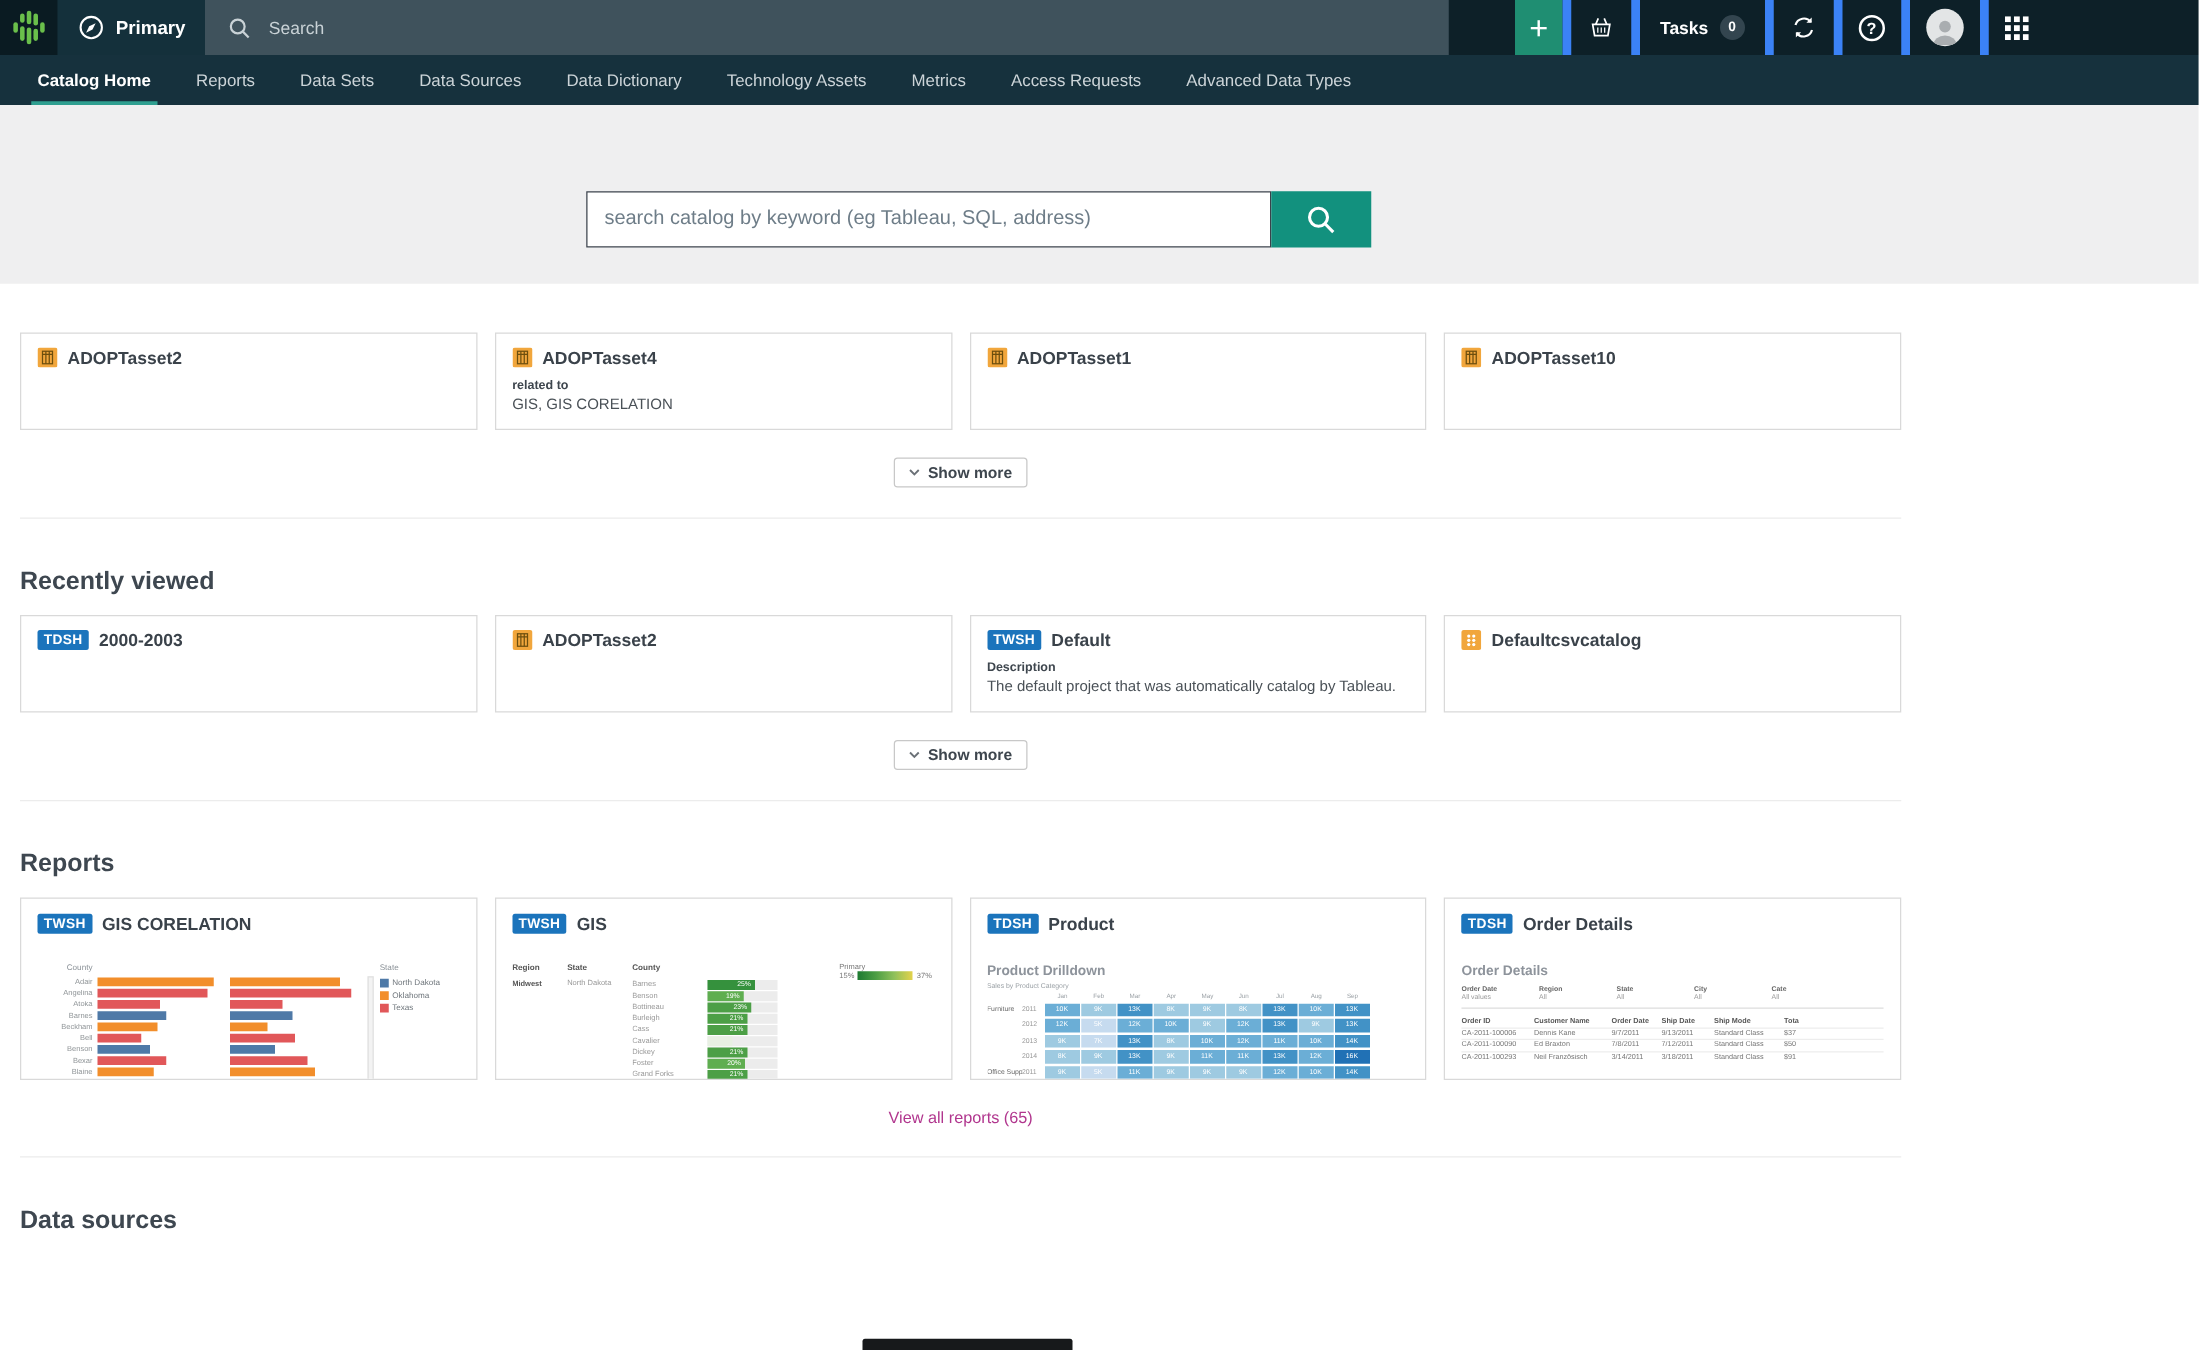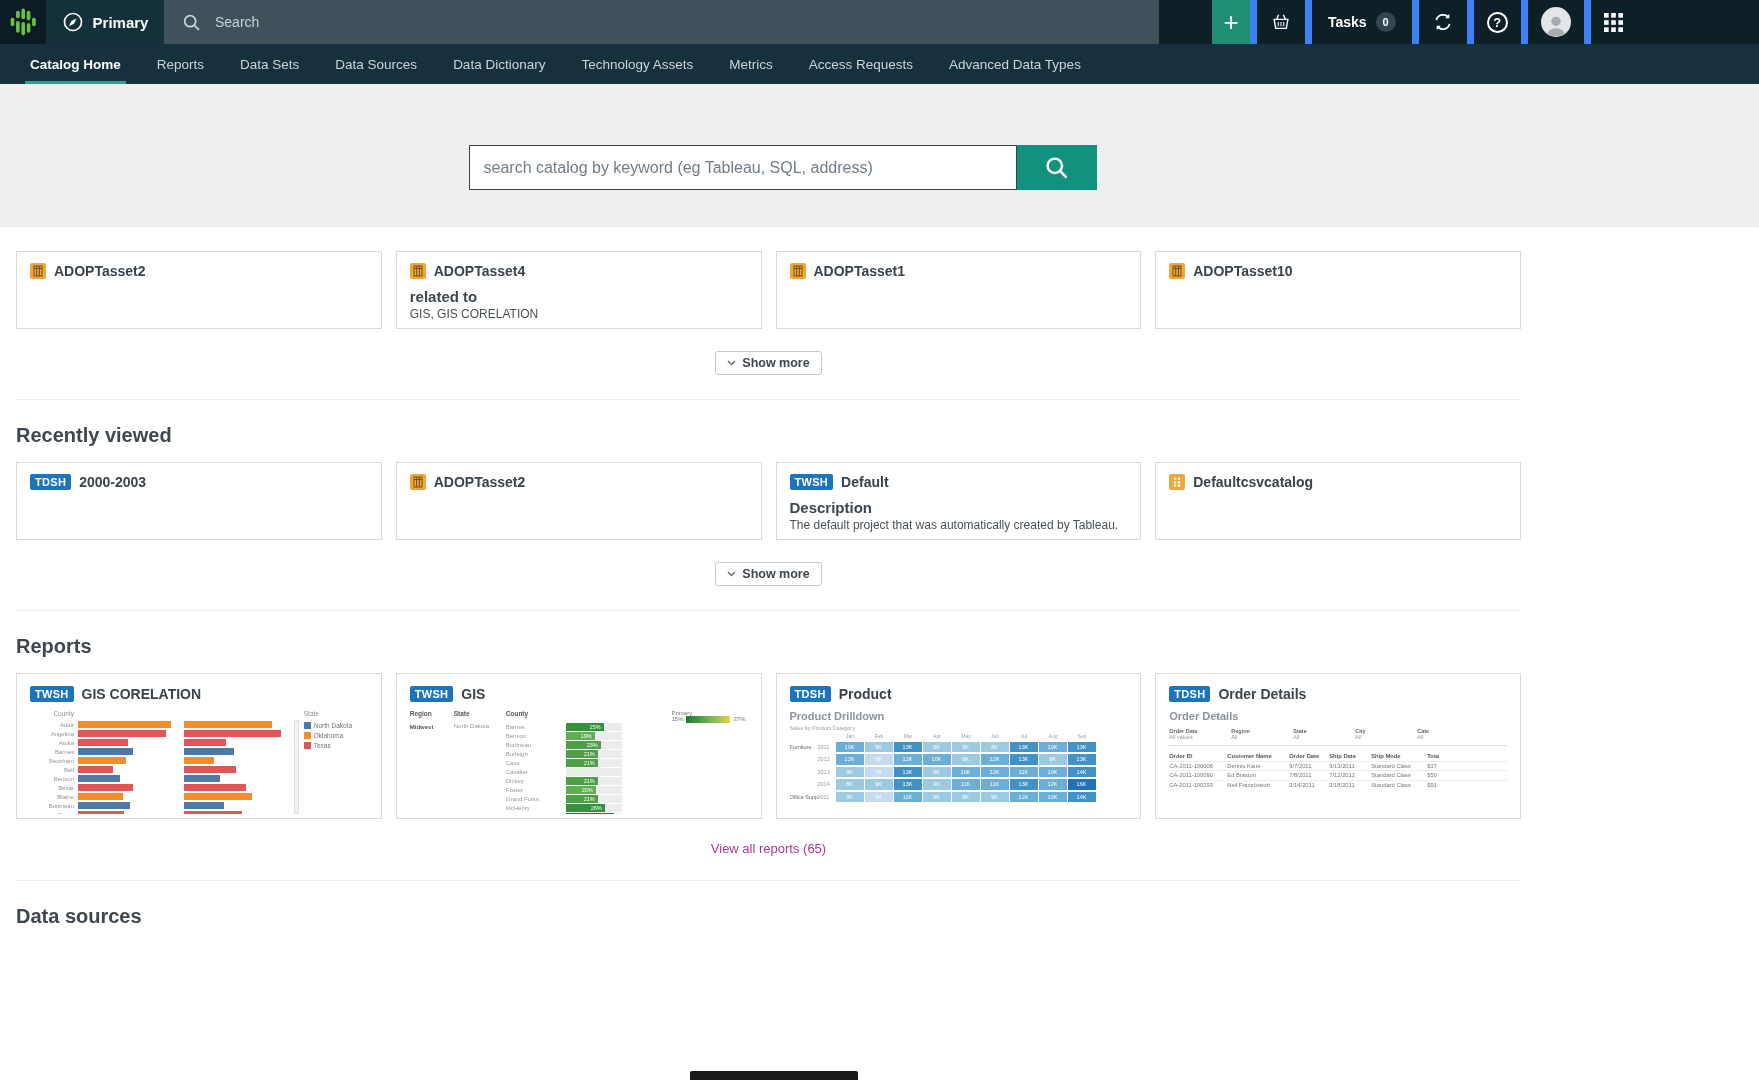--- a/index.html
+++ b/index.html
@@ -34,38 +34,38 @@
   .hero{height:143px;background:#efeff0;display:flex;align-items:center;justify-content:center;padding-right:194px}
   .hero-box{display:flex}
   .hero-box input{width:548px;height:45px;border:1.5px solid #3b424b;padding:0 14px;font-size:16px;color:#333;
     outline:none;border-radius:0;background:#fff;font-family:inherit}
   .hero-box input::placeholder{color:#6e7d88}
   .hero-box button{width:80px;height:45px;background:#12917e;border:none;display:flex;align-items:center;
     justify-content:center;cursor:pointer}
 
   
   main{width:1521px;padding-left:16px}
-  section{padding-top:24px}
+  section{padding-top:39px}
   section.bordered{border-top:1px solid #ececec;margin-top:2px}
   h2{font-size:20px;color:#3e4750;margin-bottom:15px}
   .cards{display:grid;grid-template-columns:repeat(4,1fr);gap:14px}
   .card{background:#fff;border:1px solid #d9d9d9;height:78px;padding:11px 13px;overflow:hidden;cursor:pointer}
   .card-head{display:flex;align-items:center;gap:8px}
   .card-title{font-weight:bold;font-size:14px;color:#3a424a;white-space:nowrap}
   .badge{background:#1b74bc;color:#fff;font-weight:bold;font-size:11px;padding:2px 5px;border-radius:2px;letter-spacing:.3px}
   .sub{margin-top:9px;font-size:12px;color:#4a5157;line-height:1.2}
-  .sub b{display:block;font-size:15px;color:#3e464e;margin-bottom:1px}
+  .sub b{display:block;font-size:10px;color:#3e464e;margin-bottom:1px}
   .center-row{display:flex;justify-content:center;margin:22px 0 24px}
   .show-more{display:inline-flex;align-items:center;gap:6px;background:#fff;border:1px solid #c8c8c8;border-radius:3px;
     padding:4px 11px;font-size:12.5px;font-weight:bold;color:#3e464e;cursor:pointer;font-family:inherit}
   .view-all{color:#b1368e;font-size:13px;text-decoration:none;cursor:pointer}
 
   
   .report-card{height:146px;padding:12px 13px 0}
-  .thumb{margin-top:8px;height:104px;overflow:hidden;position:relative}
+  .thumb{margin-top:24px;height:104px;overflow:hidden;position:relative}
 
   
   .bc-head{height:10px;font-size:6.5px;color:#8a9197;width:48px;text-align:right;padding-right:4px}
   .bc-row{display:flex;align-items:center;height:9px}
   .bc-lab{width:48px;text-align:right;padding-right:4px;font-size:6px;color:#919699;flex:none;white-space:nowrap;overflow:hidden}
   .bc-p{width:106px;flex:none;padding-right:7px}
   .bc-bar{display:block;height:6.5px}
   .bc-scroll{position:absolute;right:69px;top:10px;bottom:0;width:5px;background:#f3f3f3;border:1px solid #e0e0e0}
   .bc-legend{position:absolute;right:0;top:0;width:64px;font-size:6.5px;color:#6e757b}
   .bc-legend .lt{color:#8a9197;margin-bottom:3px}
@@ -312,21 +312,21 @@
             <span class="card-title">ADOPTasset2</span>
           </div>
         </div>
         <div class="card">
           <div class="card-head">
             <span class="badge">TWSH</span>
             <span class="card-title">Default</span>
           </div>
           <div class="sub">
             <b>Description</b>
-            <div>The default project that was automatically created by Tableau.</div>
+            <div>The default project that was automatically catalog by Tableau.</div>
           </div>
         </div>
         <div class="card">
           <div class="card-head">
             <span style="display: flex;">
               <svg width="16" height="16" viewBox="0 0 16 16">
                 <rect width="16" height="16" rx="2" fill="#f1a63c"></rect>
                 <g fill="#fff">
                   <circle cx="6" cy="4.8" r="1.3"></circle>
                   <circle cx="10" cy="4.8" r="1.3"></circle>

